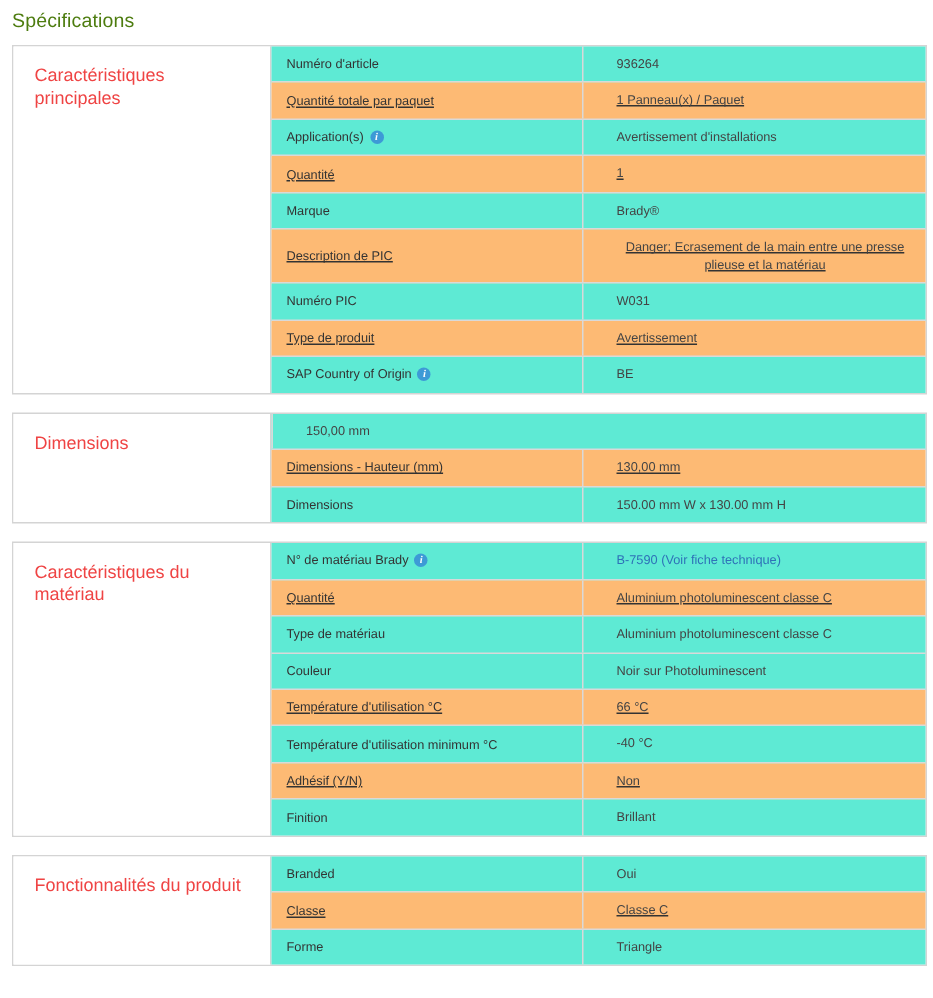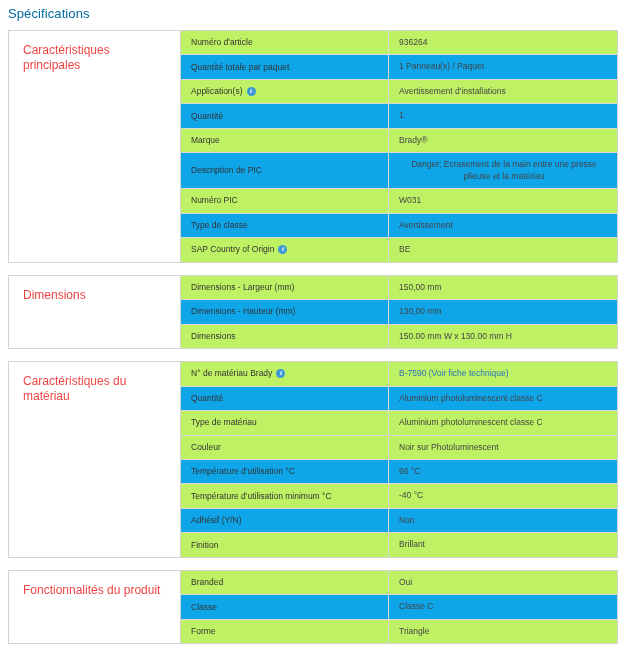--- a/index.html
+++ b/index.html
@@ -15,21 +15,21 @@
     color: #333333;
     overflow: hidden;
   }
   .page {
     width: 622px;
     box-sizing: border-box;
     padding: 0;
   }
   .page-title {
     font-size: 13px;
-    color: #0369a1;
+    color: #4d7c0f;
     font-weight: normal;
     margin: 0;
     padding: 6px 0 9px 8px;
     letter-spacing: 0.1px;
     border-radius: 12px;
   }
   .spec-section {
     border: 1px solid #d4d4d4;
     margin: 0 4px 12px 8px;
     background: #ffffff;
@@ -57,24 +57,25 @@
     display: flex;
     flex-direction: row;
     align-items: stretch;
     border-bottom: 1px solid #d9d9d9;
     box-sizing: border-box;
   }
   .spec-row:last-child {
     border-bottom: none;
   }
   .spec-row.shaded {
-    background: #bef264;
+    background: #5eead4;
   }
   .spec-row.plain {
-    background: #0ea5e9;
+    background: #fdba74;
+    text-decoration: underline;
   }
   .cell-key {
     width: 207px;
     min-width: 207px;
     box-sizing: border-box;
     padding: 6px 8px 6px 10px;
     font-size: 8.5px;
     color: #333333;
     display: flex;
     align-items: center;
@@ -118,20 +119,21 @@
     text-align: center;
     font-size: 7px;
     line-height: 10px;
     color: #ffffff;
     font-family: "Liberation Serif", serif;
     font-style: italic;
     font-weight: bold;
   }
   .val-wrap {
     display: block;
+    margin-left: 12px;
   }
 </style>
 </head>
 <body>
 
 <div class="page">
   <h1 class="page-title">Spécifications</h1>
   <div id="sections-host">
       <div class="spec-section">
         <div class="section-label">Caractéristiques principales</div>
@@ -188,44 +190,41 @@
           <div class="spec-row shaded">
             <div class="cell-key">
               <span>Numéro PIC</span>
             </div>
             <div class="cell-val">
               <span class="val-wrap">W031</span>
             </div>
           </div>
           <div class="spec-row plain">
             <div class="cell-key">
-              <span>Type de classe</span>
+              <span>Type de produit</span>
             </div>
             <div class="cell-val">
               <span class="val-wrap">Avertissement</span>
             </div>
           </div>
           <div class="spec-row shaded">
             <div class="cell-key">
               <span>SAP Country of Origin</span>
               <span class="info-icon"></span>
             </div>
             <div class="cell-val">
               <span class="val-wrap">BE</span>
             </div>
           </div>
         </div>
       </div>
       <div class="spec-section">
         <div class="section-label">Dimensions</div>
         <div class="rows">
           <div class="spec-row shaded">
-            <div class="cell-key">
-              <span>Dimensions - Largeur (mm)</span>
-            </div>
             <div class="cell-val">
               <span class="val-wrap">150,00 mm</span>
             </div>
           </div>
           <div class="spec-row plain">
             <div class="cell-key">
               <span>Dimensions - Hauteur (mm)</span>
             </div>
             <div class="cell-val">
               <span class="val-wrap">130,00 mm</span>

